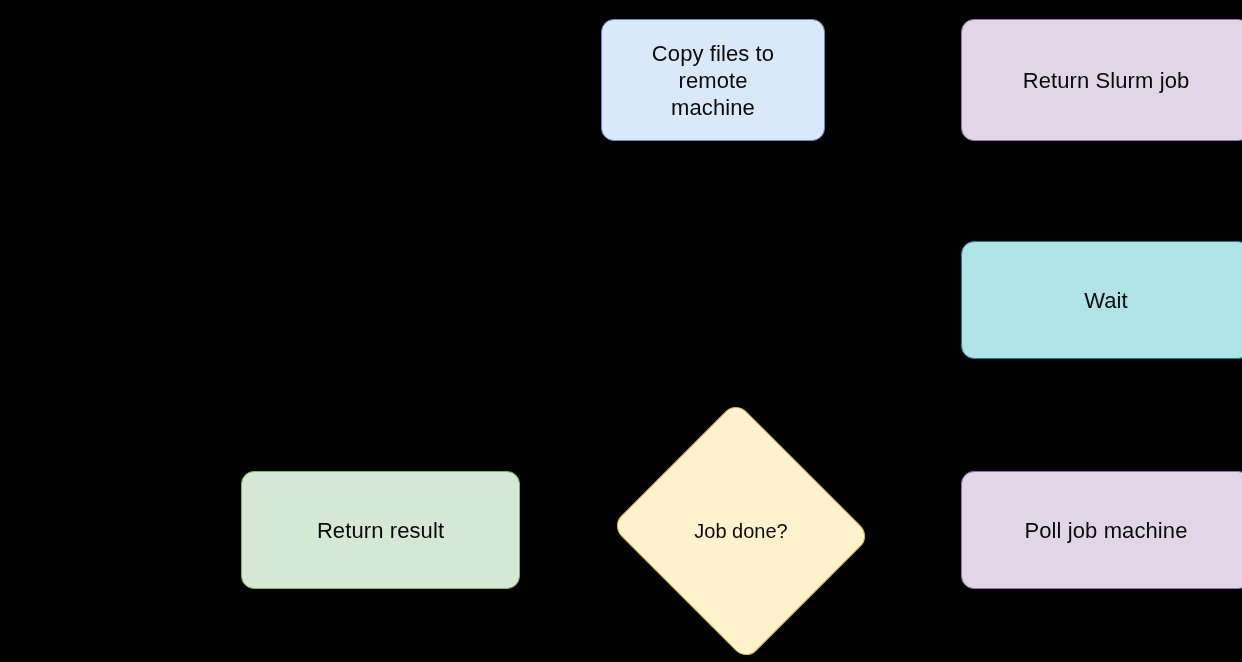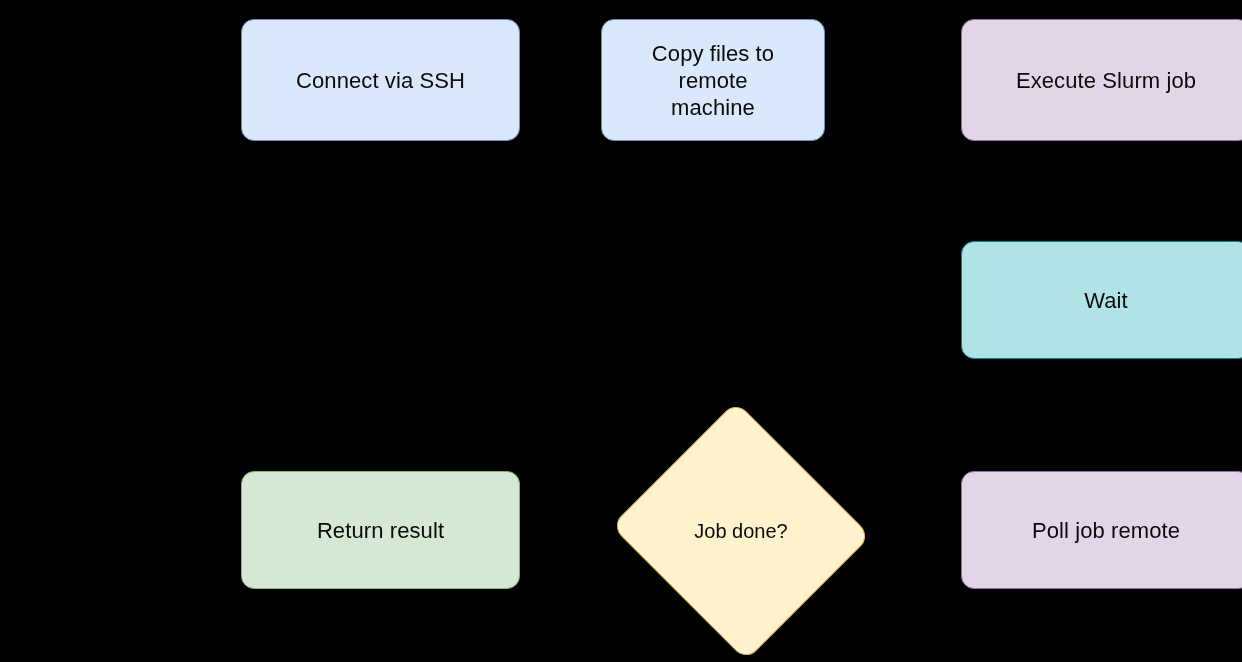--- a/index.html
+++ b/index.html
@@ -69,36 +69,33 @@
     line-height: 27px;
     color: #0a0a0a;
     white-space: pre-line;
     user-select: none;
   }
 </style>
 </head>
 <body>
 
 <div id="canvas" style="width: 1242px; height: 662px; background: rgb(0, 0, 0);">
-    <div class="node node-box" style="left: 241px; top: 19px; width: 279px; height: 122px; background: rgb(218, 232, 252); border-color: rgb(108, 142, 191);">
-      <div class="node-label">Connect via SSH</div>
-    </div>
     <div class="node node-box" style="left: 601px; top: 19px; width: 224px; height: 122px; background: rgb(218, 232, 252); border-color: rgb(108, 142, 191);">
       <div class="node-label">Copy files to remote
 machine</div>
     </div>
     <div class="node node-box" style="left: 961px; top: 19px; width: 290px; height: 122px; background: rgb(225, 213, 231); border-color: rgb(150, 115, 166);">
-      <div class="node-label">Execute Slurm job</div>
+      <div class="node-label">Return Slurm job</div>
     </div>
     <div class="node node-box" style="left: 961px; top: 241px; width: 290px; height: 118px; background: rgb(176, 227, 230); border-color: rgb(14, 128, 136);">
       <div class="node-label">Wait</div>
     </div>
     <div class="node node-box" style="left: 241px; top: 471px; width: 279px; height: 118px; background: rgb(213, 232, 212); border-color: rgb(130, 179, 102);">
       <div class="node-label">Return result</div>
     </div>
     <div class="node node-diamond" style="left: 606px; top: 406px; width: 270px; height: 250px;">
       <div class="diamond-shape" style="background: rgb(255, 242, 204); border-color: rgb(214, 182, 86);"></div>
       <div class="diamond-label">Job done?</div>
     </div>
     <div class="node node-box" style="left: 961px; top: 471px; width: 290px; height: 118px; background: rgb(225, 213, 231); border-color: rgb(150, 115, 166);">
-      <div class="node-label">Poll job remote</div>
+      <div class="node-label">Poll job machine</div>
     </div>
   </div>
 
 </body></html>

